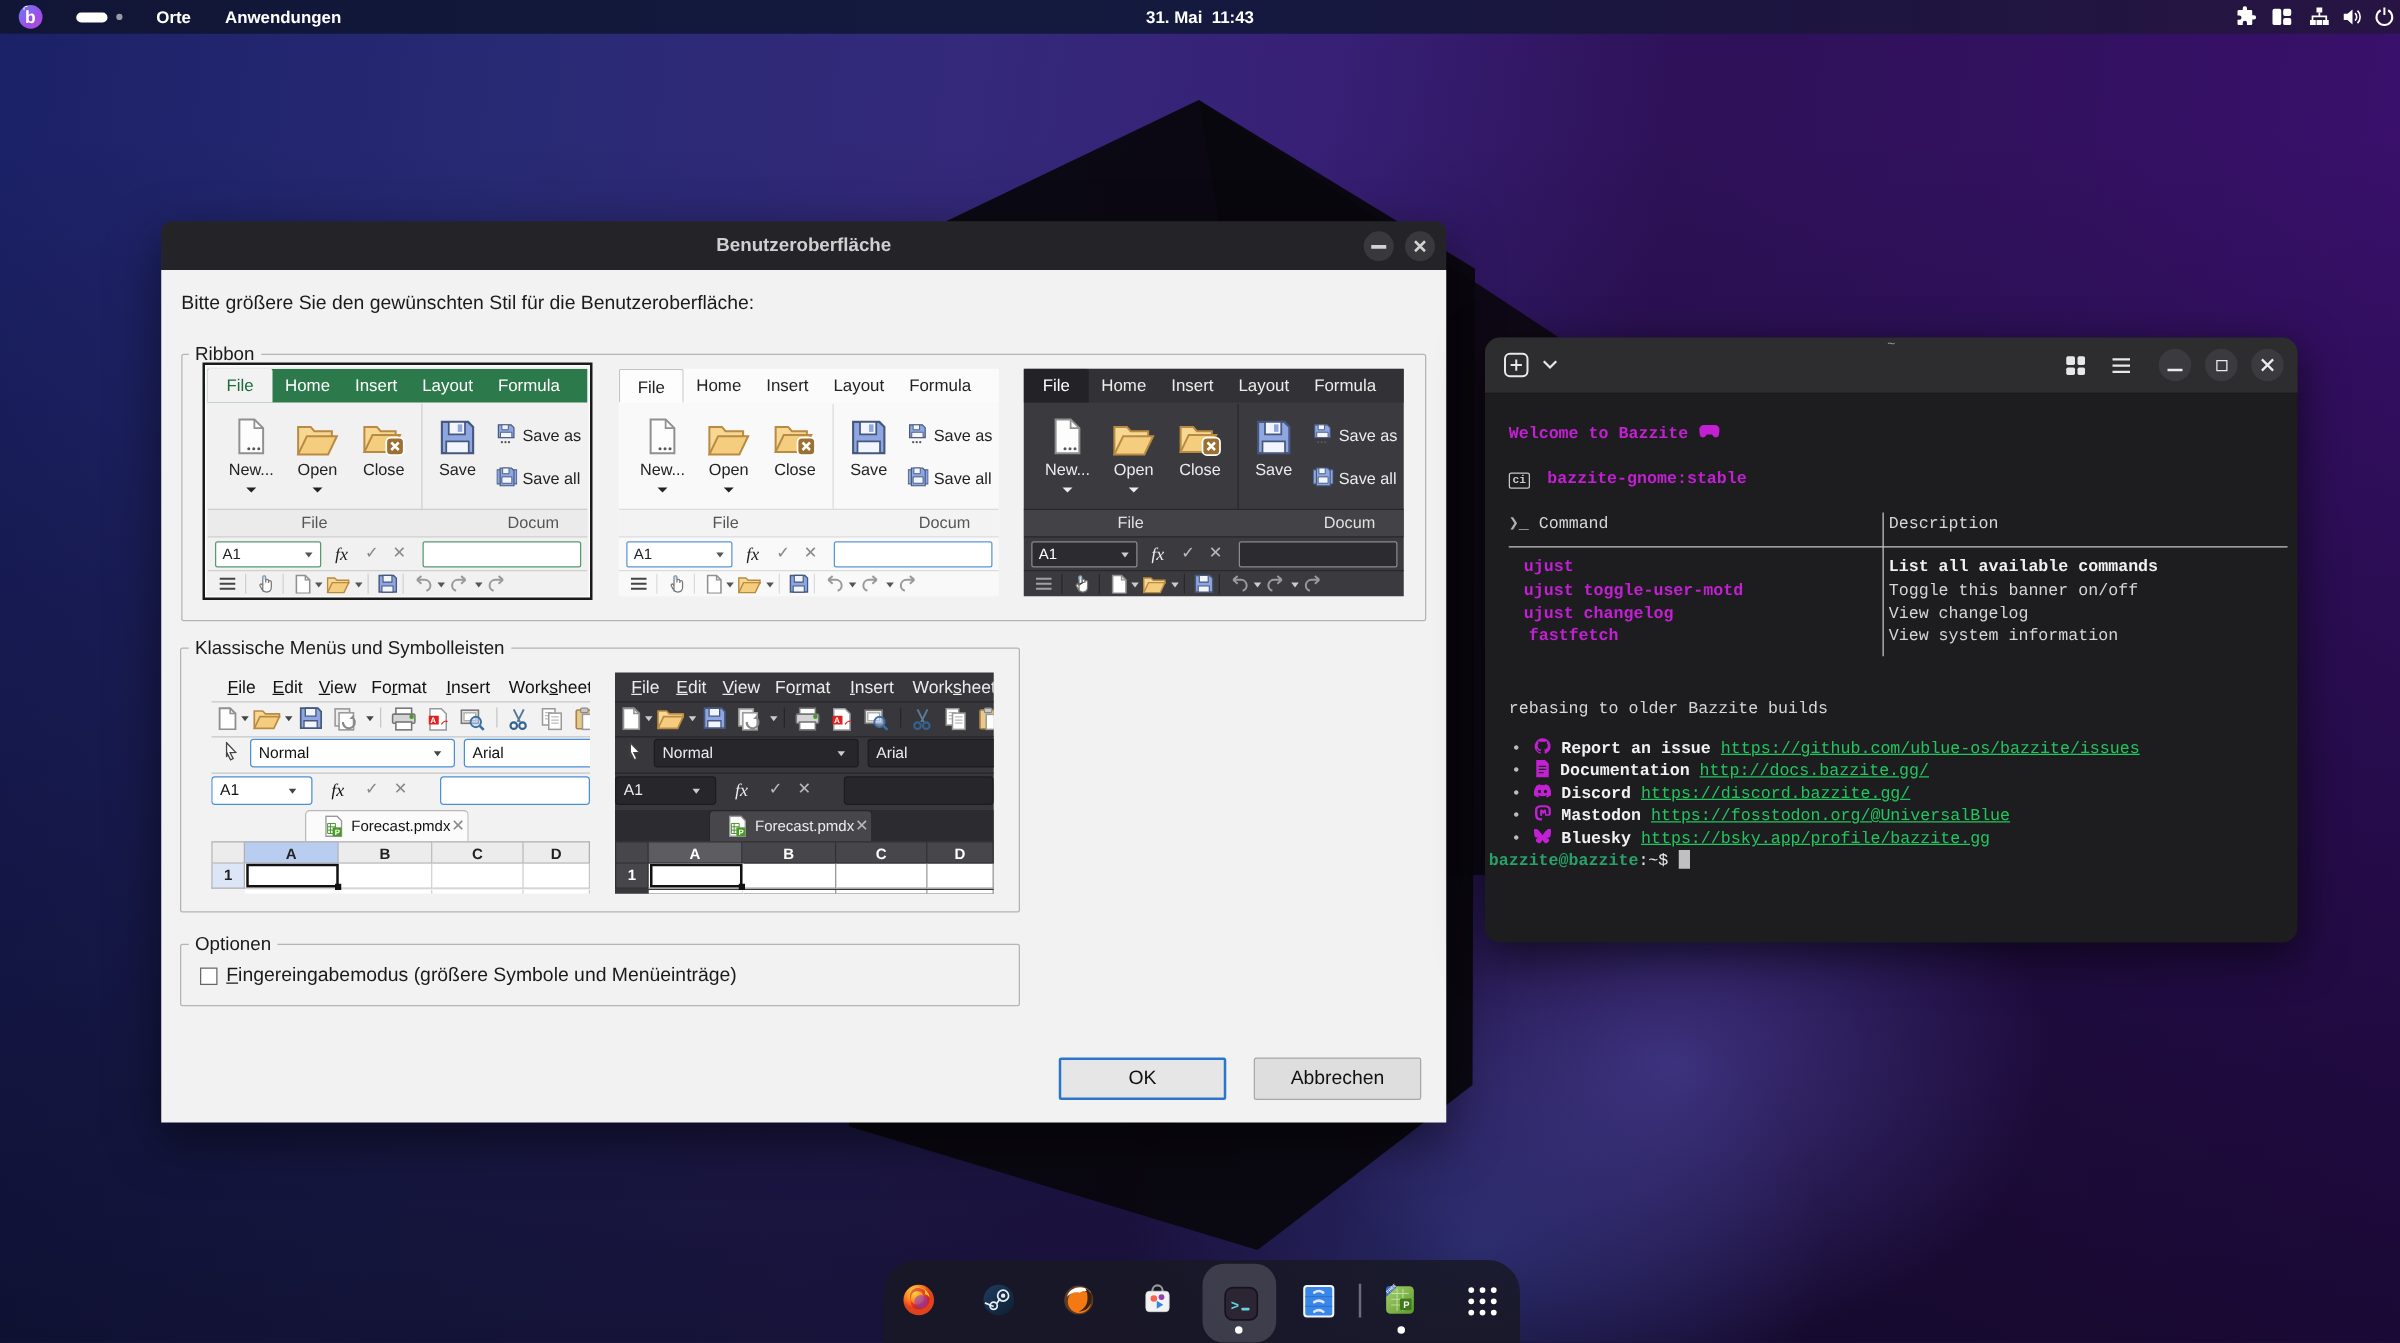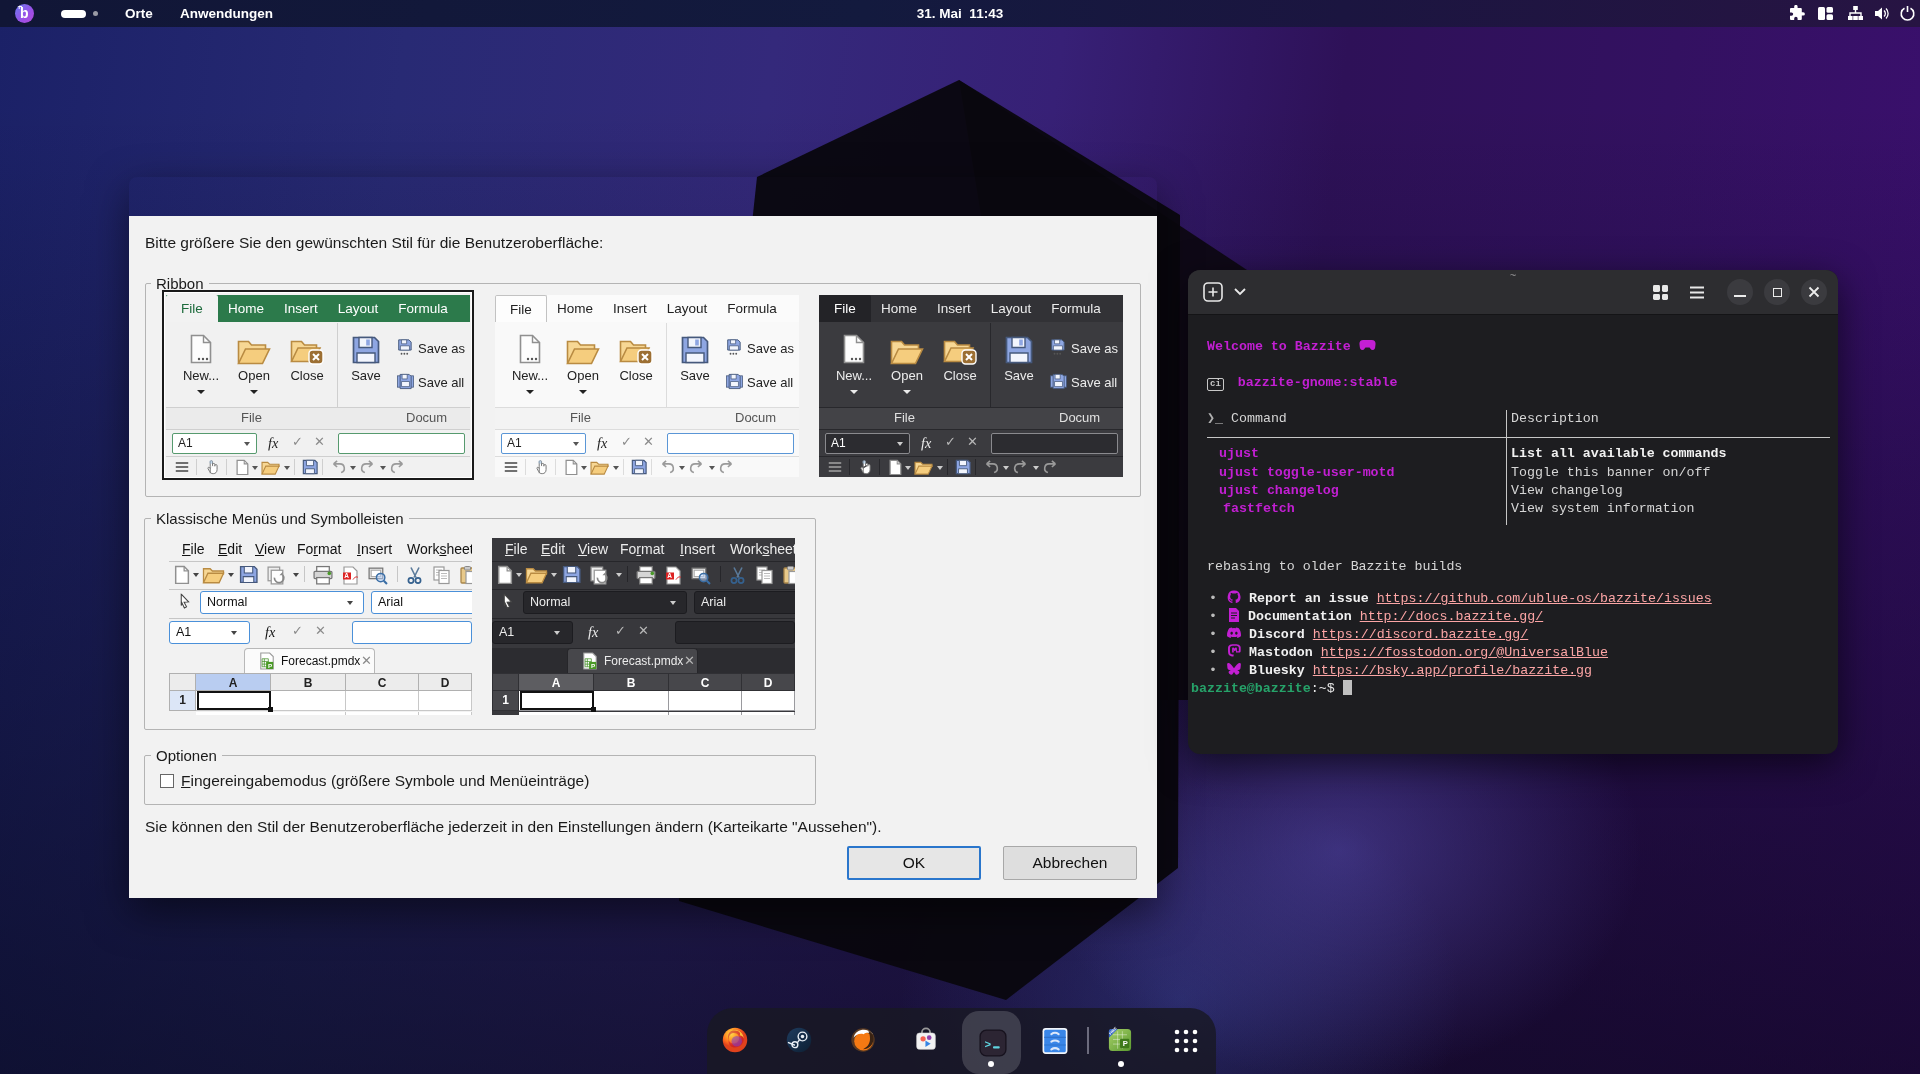--- a/index.html
+++ b/index.html
@@ -45,21 +45,21 @@
 .cp .combo{position:absolute;border-radius:3px;font-size:12.5px}
 .cp.cl{--fg:#111;--hr:#c6c6c6;--cbd:#4a90d9;--cbg:#fff}
 .cp.cd{--fg:#ececec;--hr:#27272b;--cbd:#1c1c20;--cbg:#27272b;background:#38383c}
 .cp .combo{border:1px solid var(--cbd);background:var(--cbg);color:var(--fg);height:23px;line-height:21px;padding-left:6px}
 .cp .mrow span{color:var(--fg)}
 
 #term{left:1188px;top:270px;width:650px;height:484px;border-radius:12px;background:#1d1d20;box-shadow:0 10px 36px rgba(0,0,0,.6);font-family:"Liberation Mono",monospace}
 #termhb{left:0;top:0;right:0;height:45px;background:#2d2d30;border-radius:12px 12px 0 0;border-bottom:1px solid #141416}
 #term .tl{position:absolute;font-size:13.3px;line-height:18px;white-space:pre;color:#d6d6d6}
 #term .mg{color:#c31fd3;font-weight:bold}
-#term .lk{color:#fca5a5;text-decoration:underline}
+#term .lk{color:#22c55e;text-decoration:underline}
 #term .bw{color:#f1f1f1;font-weight:bold}
 #term .gr{color:#26a269;font-weight:bold}
 .tcir{position:absolute;width:26px;height:26px;border-radius:50%;background:#3b3b3f;top:9px}
 
 #dock{left:707px;top:1008px;width:509px;height:90px;border-radius:26px;background:rgba(24,24,35,.82)}
 .dot{position:absolute;width:6px;height:6px;border-radius:50%;background:#fff;top:1061px}
 .di{position:absolute;top:1026px;width:28px;height:28px}
 .di svg{width:28px;height:28px}
 </style></head><body>
 <div class="a" id="wall"></div>
@@ -302,32 +302,42 @@
         <circle cx="22" cy="4" r="2.3"></circle>
         <circle cx="4" cy="13" r="2.3"></circle>
         <circle cx="13" cy="13" r="2.3"></circle>
         <circle cx="22" cy="13" r="2.3"></circle>
         <circle cx="4" cy="22" r="2.3"></circle>
         <circle cx="13" cy="22" r="2.3"></circle>
         <circle cx="22" cy="22" r="2.3"></circle>
       </g>
     </svg></div>
 <div class="a" id="dlg">
+<div class="a" id="dlgtb">
+ <div style="text-align:center;font-weight:bold;font-size:15px;color:#cfcfcf;line-height:39px">Benutzeroberfläche</div>
+ <div class="a wbtn" style="left:962px">
+        <span class="a" style="left:6px;top:11px;width:12px;height:2.5px;background:#d2d2d2"></span>
+      </div>
+ <div class="a wbtn" style="left:995px">
+        <svg class="a" style="left:6px;top:6px" width="12" height="12" viewBox="0 0 12 12">
+          <path d="M2 2l8 8M10 2l-8 8" stroke="#d2d2d2" stroke-width="2"></path>
+        </svg>
+      </div>
+</div>
 <div class="a" id="dlgbody"></div>
 <div class="a" style="left:16px;top:57px;font-size:15.5px;color:#1a1a1a">Bitte größere Sie den gewünschten Stil für die Benutzeroberfläche:</div>
 <div class="a gbox" style="left:16px;top:106px;width:996px;height:214px"></div>
 <div class="a glab" style="left:22px;top:99px">Ribbon</div>
 <div class="a" style="left:33px;top:113px;width:312px;height:190px;border:2px solid #1a1a1a;box-shadow:inset 0 0 0 1px #fff"></div>
 <div class="a gbox" style="left:15px;top:341px;width:672px;height:212px"></div>
 <div class="a glab" style="left:22px;top:334px">Klassische Menüs und Symbolleisten</div>
 <div class="a gbox" style="left:15px;top:578px;width:672px;height:50px"></div>
 <div class="a glab" style="left:22px;top:571px">Optionen</div>
 <div class="a" style="left:31px;top:597px;width:14px;height:14px;background:#fff;border:1px solid #666"></div>
 <div class="a" style="left:52px;top:595px;font-size:15.5px;color:#1a1a1a"><u>F</u>ingereingabemodus (größere Symbole und Menüeinträge)</div>
-<div class="a" style="left:16px;top:641px;font-size:15.5px;color:#1a1a1a">Sie können den Stil der Benutzeroberfläche jederzeit in den Einstellungen ändern (Karteikarte "Aussehen").</div>
 <div class="a" style="left:718px;top:669px;width:134px;height:34px;background:#e6e6e6;border:2.5px solid #2a76cc;border-radius:2px;text-align:center;font-size:15.5px;line-height:29px;color:#111">OK</div>
 <div class="a" style="left:874px;top:669px;width:134px;height:34px;background:#dedede;border:1px solid #a8a8a8;border-radius:2px;text-align:center;font-size:15.5px;line-height:32px;color:#111">Abbrechen</div>
 <style>
 .rp .ck{font-size:13px;color:#8a8a8a;position:absolute}
 .rp.d .ck{color:#b8b8b8}
 .rp.d .im{filter:invert(.78)}
 .rp .ts,.cp .ts{position:absolute;width:1px;height:16px;background:var(--line)}
 .cp{--chev:#444}
 .cp.cd{--chev:#ccc;--line:#26262a}
 .cp.cl{--line:#c6c6c6}

